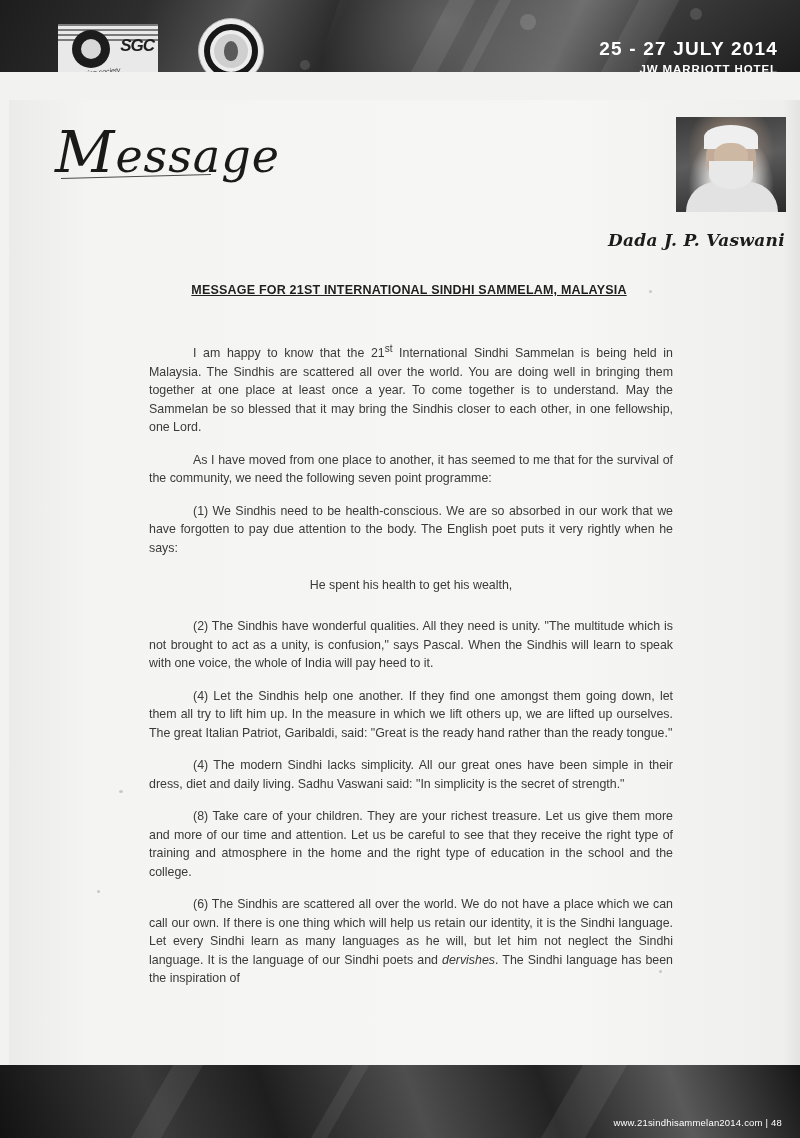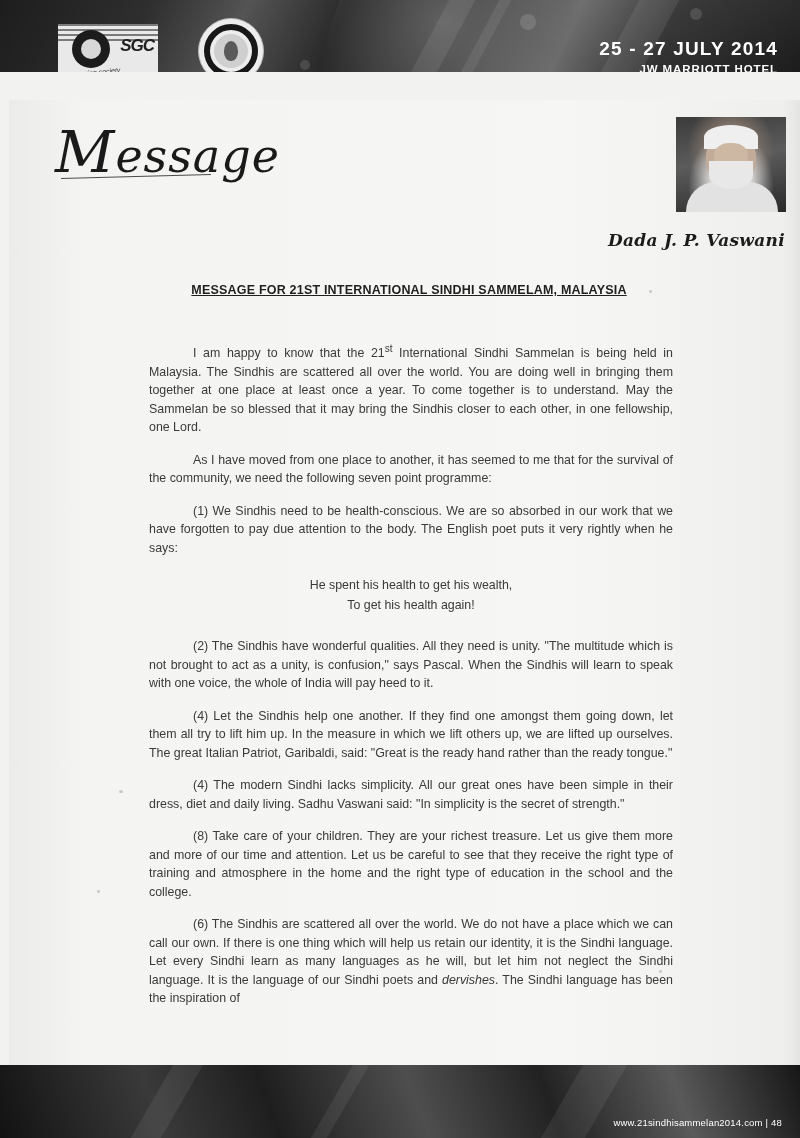--- a/index.html
+++ b/index.html
@@ -364,21 +364,20 @@
 
     <div class="content">
       <p>I am happy to know that the 21<sup>st</sup> International Sindhi Sammelan is being held in Malaysia. The Sindhis are scattered all over the world. You are doing well in bringing them together at one place at least once a year. To come together is to understand. May the Sammelan be so blessed  that it may bring the Sindhis closer to each other, in one fellowship, one Lord.</p>
 
       <p>As I have moved from one place to another, it has seemed to me that for the survival of the community, we need the following seven point programme:</p>
 
       <p>(1) We Sindhis need to be health-conscious. We are so absorbed in our work that we have forgotten to pay due attention to the body. The English poet puts it very rightly when he says:</p>
 
       <div class="verse">
         <div>He spent his health to get his wealth,</div>
-        <div>To get his health again!</div>
       </div>
 
       <p>(2) The Sindhis have wonderful qualities. All they need is unity. "The multitude which is not brought to act as a unity, is confusion," says Pascal. When the Sindhis will learn to speak with one voice, the whole of India will pay heed to it.</p>
       <p>(4) Let the Sindhis help one another. If they find one amongst them going down, let them all try to lift him up. In the measure in which we lift others up, we are lifted up ourselves. The great Italian Patriot, Garibaldi, said: "Great is the ready hand rather than the ready tongue."</p>
       <p>(4) The modern Sindhi lacks simplicity. All our great ones have been simple in their dress, diet and daily living. Sadhu Vaswani said: "In simplicity is the secret of strength."</p>
       <p>(8) Take care of your children. They are your richest treasure. Let us give them more and more of our time and attention. Let us be careful to see that they receive the right type of training and atmosphere in the home and the right type of education in the school and the college.</p>
 
       <p><span>(6) The Sindhis are scattered all over the world. We do not have a place which we can call our own. If there is one thing which will help us retain our identity, it is the Sindhi language. Let every Sindhi learn as many languages as he will, but let him not neglect the Sindhi language. It is the language of our Sindhi poets and </span><em>dervishes</em><span>. The Sindhi language has been the inspiration of</span></p>
     </div>
   </div>

